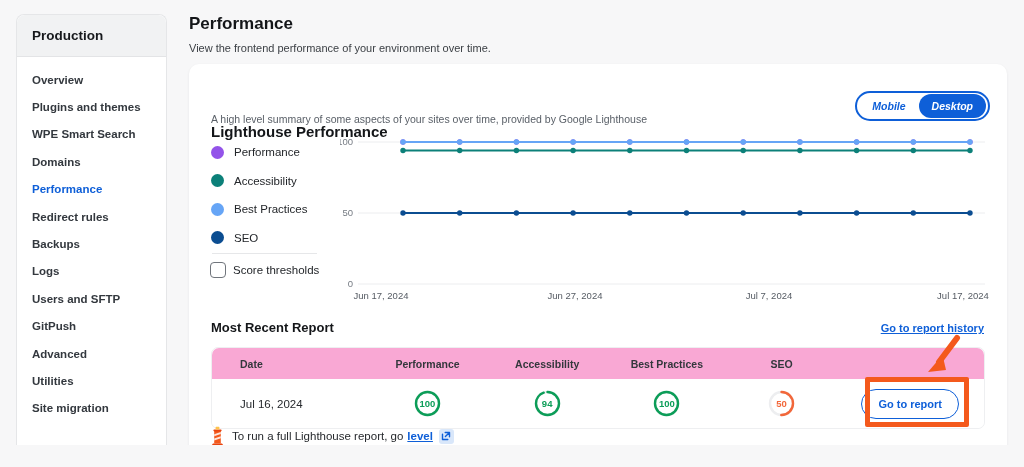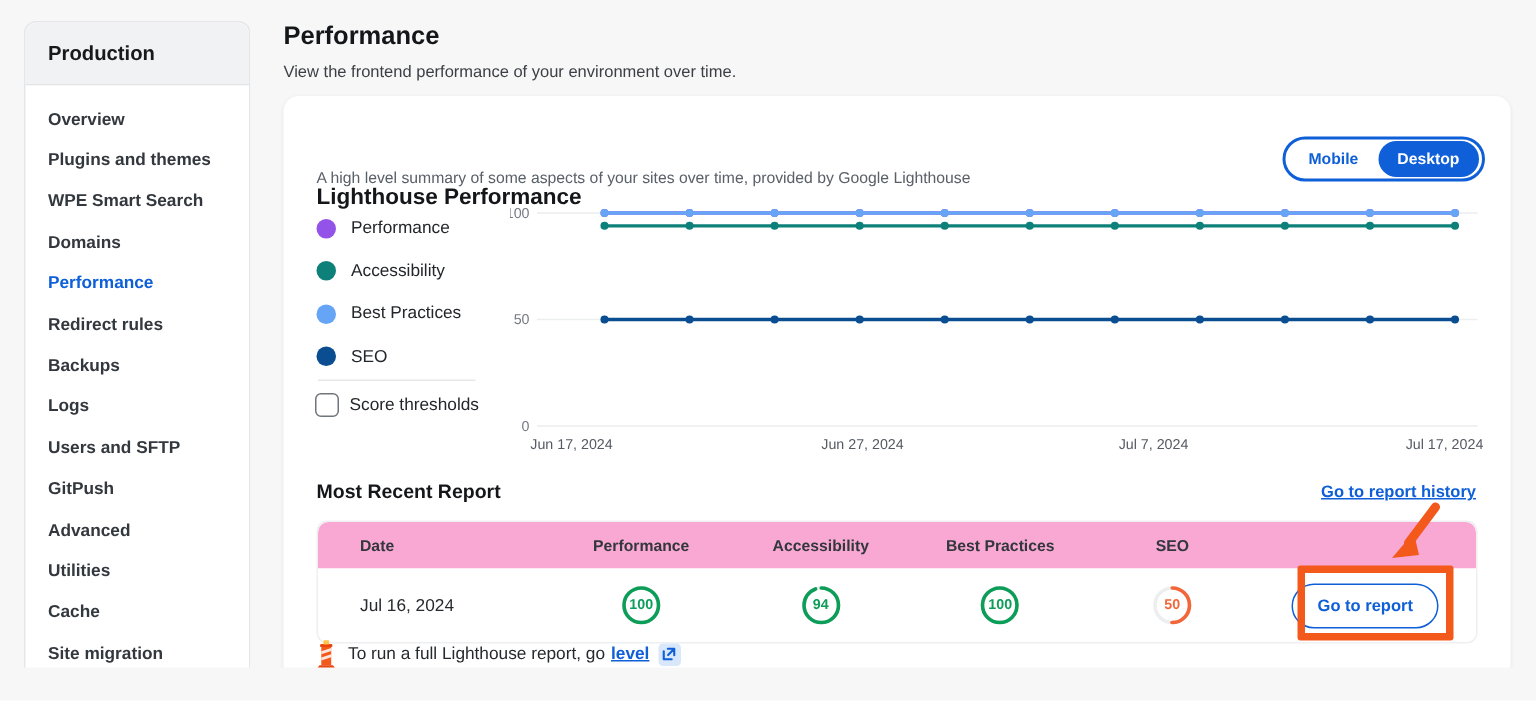--- a/index.html
+++ b/index.html
@@ -24,21 +24,21 @@
   .main-sub   { position:absolute; left:189px; top:42px; font-size:11px; color:#3C4045; }
 
   
   .card { position:absolute; left:189px; top:64px; width:818px; height:391px;
           background:#fff; border-radius:10px; box-shadow:0 1px 3px rgba(16,24,40,.07); }
   .card-title { position:absolute; left:22px; top:27px; font-size:15px; font-weight:700; color:#141619;margin-top:32px; }
   .card-sub   { position:absolute; left:22px; top:49px; font-size:10.5px; color:#5A6068; }
 
   
   .toggle { position:absolute; right:17px; top:27px; height:30px; display:flex; align-items:center;
-            border:2px solid #0E5FD8; border-radius:16px; background:#fff; padding:2px; }
+            border:2px solid #0E5FD8; border-radius:16px; background:#fff; padding:2px;font-style:italic; }
   .toggle-opt { font-size:10.5px; font-weight:700; color:#0E5FD8; padding:0 13px; height:24px;
                 display:flex; align-items:center; border-radius:12px; cursor:pointer; }
   .toggle-opt.selected { background:#0E5FD8; color:#fff; }
 
   
   .legend { position:absolute; left:22px; top:74px; }
   .legend-item { display:flex; align-items:center; height:28.5px; cursor:default; }
   .legend-dot { width:13px; height:13px; border-radius:50%; margin-right:10px; flex:0 0 13px; }
   .legend-label { font-size:11.5px; font-weight:500; color:#23262A; }
   .legend-divider { position:absolute; left:23px; top:189px; width:105px; height:1px; background:#E6E7E9; }
@@ -99,21 +99,20 @@
         <div class="side-item">WPE Smart Search</div>
         <div class="side-item">Domains</div>
         <div class="side-item active">Performance</div>
         <div class="side-item">Redirect rules</div>
         <div class="side-item">Backups</div>
         <div class="side-item">Logs</div>
         <div class="side-item">Users and SFTP</div>
         <div class="side-item">GitPush</div>
         <div class="side-item">Advanced</div>
         <div class="side-item">Utilities</div>
-        <div class="side-item">Cache</div>
         <div class="side-item">Site migration</div>
       </div>
   </div>
 
   <div class="main-title">Performance</div>
   <div class="main-sub">View the frontend performance of your environment over time.</div>
 
   <div class="card">
     <div class="card-title">Lighthouse Performance</div>
     <div class="card-sub">A high level summary of some aspects of your sites over time, provided by Google Lighthouse</div>

